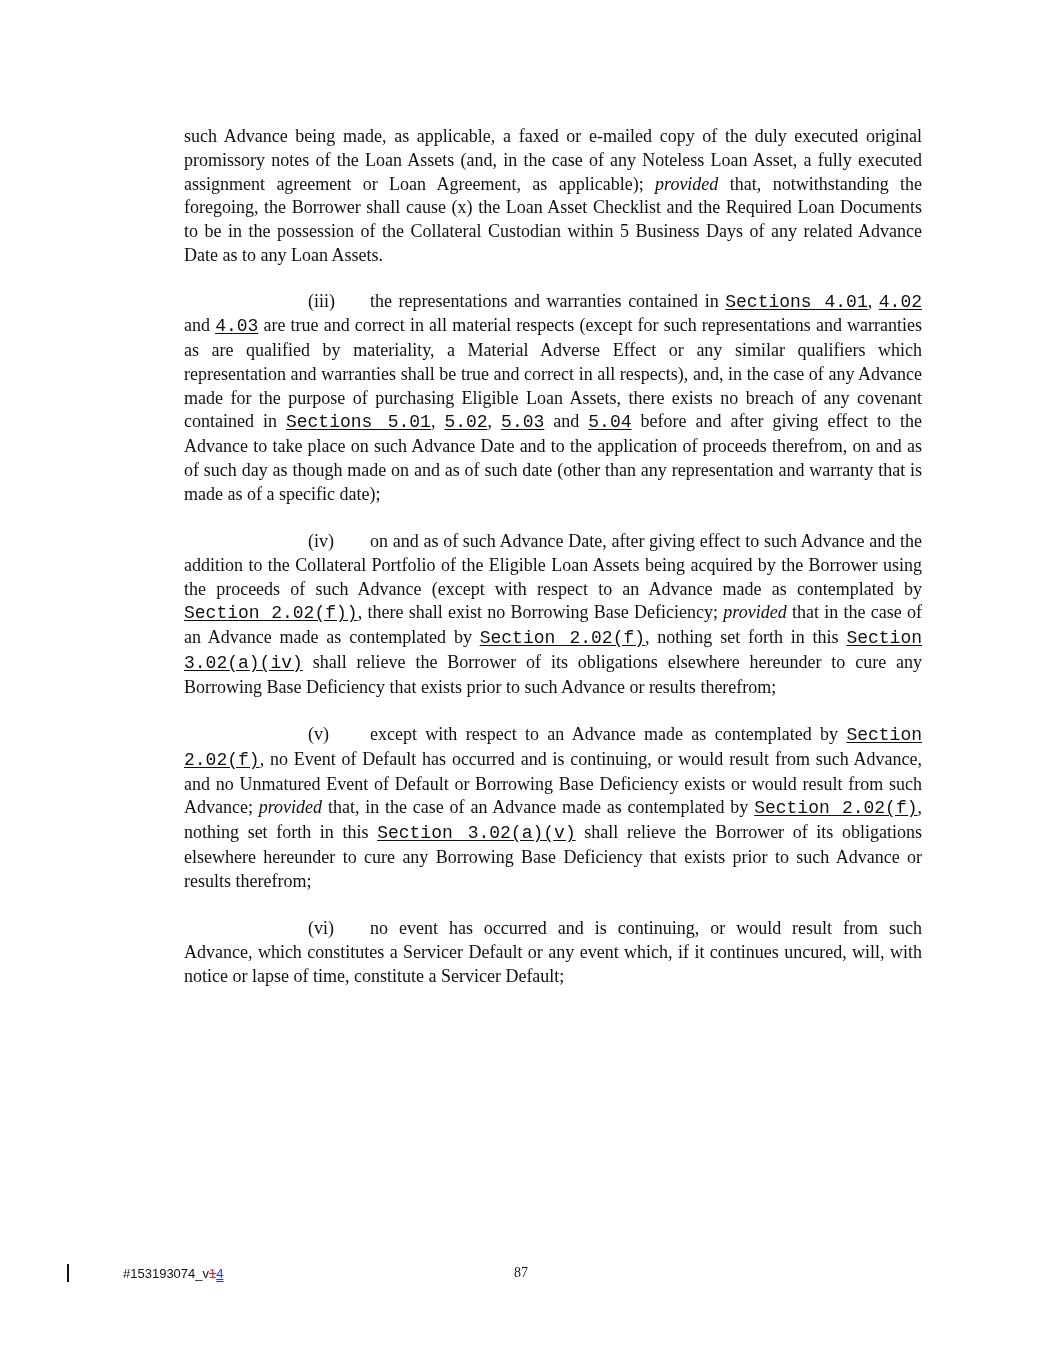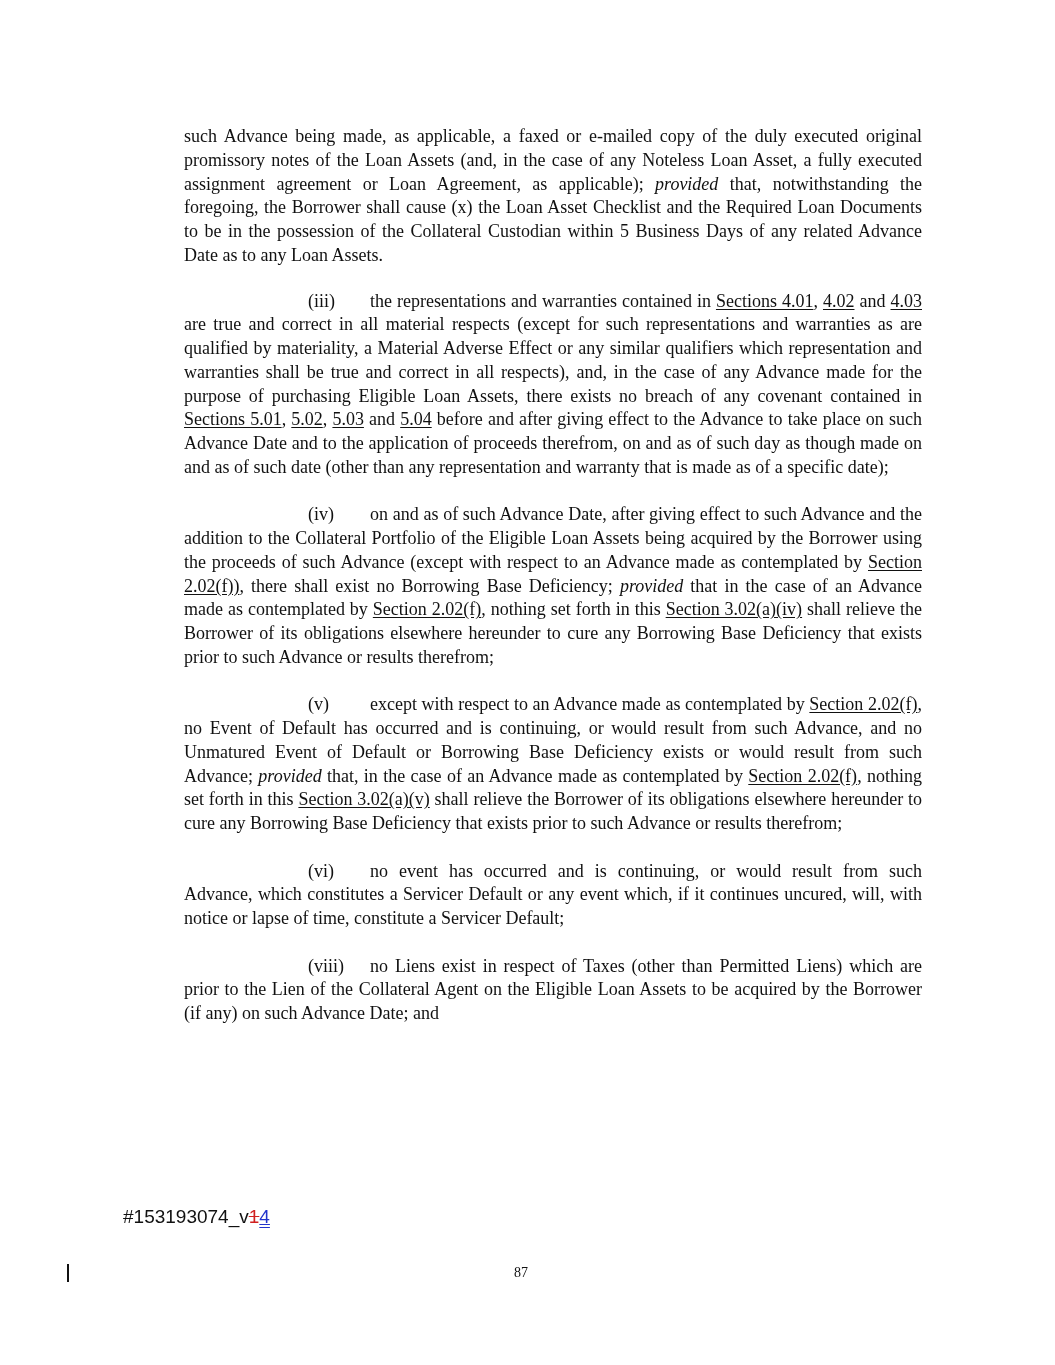--- a/index.html
+++ b/index.html
@@ -6,25 +6,25 @@
   body { width: 1055px; height: 1365px; position: relative; overflow: hidden; }
   .page { position: absolute; left: 0; top: 0; width: 1055px; height: 1365px; background: #fff; }
   .body-text {
     position: absolute; left: 172px; top: 125px; width: 738px;
     font-family: "Liberation Serif", "DejaVu Serif", serif;
     font-size: 18px; line-height: 23.75px; color: #111; margin-left: 12px;
   }
   .para { margin: 0 0 23.75px 0; text-align: justify; }
   .para.first { margin-bottom: 22px; }
   .num { display: inline-block; width: 62px; margin-left: 124px; }
-  u { text-decoration: underline; text-underline-offset: 2px; }
+  u { text-decoration: underline; text-underline-offset: 2px; font-family: Liberation Mono, monospace; }
   .footer-bar { position: absolute; left: 67px; top: 1264px; width: 2px; height: 18px; background: #111; }
   .docid {
-    position: absolute; left: 123px; top: 1206px;
-    font-family: "Liberation Sans", "DejaVu Sans", sans-serif; font-size: 19px; color: #111;
+    position: absolute; left: 123px; top: 1266px;
+    font-family: "Liberation Sans", "DejaVu Sans", sans-serif; font-size: 13px; color: #111;
   }
   .docid .del { color: #d02020; text-decoration: line-through; }
   .docid .ins { color: #2233cc; text-decoration: underline double; }
   .pagenum {
     position: absolute; left: 514px; top: 1265px;
     font-family: "Liberation Serif", "DejaVu Serif", serif; font-size: 14px; color: #111; text-align: center;
   }
 </style>
 </head>
 <body>
@@ -36,20 +36,19 @@
 
     <p class="para"><span class="num">(iii)</span><span>the representations and warranties contained in </span><u>Sections 4.01</u><span>, </span><u>4.02</u><span> and </span><u>4.03</u><span> are true and correct in all material respects (except for such representations and warranties as are qualified by materiality, a Material Adverse Effect or any similar qualifiers which representation and warranties shall be true and correct in all respects), and, in the case of any Advance made for the purpose of purchasing Eligible Loan Assets, there exists no breach of any covenant contained in </span><u>Sections 5.01</u><span>, </span><u>5.02</u><span>, </span><u>5.03</u><span> and </span><u>5.04</u><span> before and after giving effect to the Advance to take place on such Advance Date and to the application of proceeds therefrom, on and as of such day as though made on and as of such date (other than any representation and warranty that is made as of a specific date);</span></p>
 
     <p class="para"><span class="num">(iv)</span><span>on and as of such Advance Date, after giving effect to such Advance and the addition to the Collateral Portfolio of the Eligible Loan Assets being acquired by the Borrower using the proceeds of such Advance (except with respect to an Advance made as contemplated by </span><u>Section 2.02(f))</u><span>, there shall exist no Borrowing Base Deficiency; </span><i>provided</i><span> that in the case of an Advance made as contemplated by </span><u>Section 2.02(f)</u><span>, nothing set forth in this </span><u>Section 3.02(a)(iv)</u><span> shall relieve the Borrower of its obligations elsewhere hereunder to cure any Borrowing Base Deficiency that exists prior to such Advance or results therefrom;</span></p>
 
     <p class="para"><span class="num">(v)</span><span>except with respect to an Advance made as contemplated by </span><u>Section 2.02(f)</u><span>, no Event of Default has occurred and is continuing, or would result from such Advance, and no Unmatured Event of Default or Borrowing Base Deficiency exists or would result from such Advance; </span><i>provided</i><span> that, in the case of an Advance made as contemplated by </span><u>Section 2.02(f)</u><span>, nothing set forth in this </span><u>Section 3.02(a)(v)</u><span> shall relieve the Borrower of its obligations elsewhere hereunder to cure any Borrowing Base Deficiency that exists prior to such Advance or results therefrom;</span></p>
 
     <p class="para"><span class="num">(vi)</span><span>no event has occurred and is continuing, or would result from such Advance, which constitutes a Servicer Default or any event which, if it continues uncured, will, with notice or lapse of time, constitute a Servicer Default;</span></p>
 
 
-    <p class="para"><span class="num">(viii)</span><span>no Liens exist in respect of Taxes (other than Permitted Liens) which are prior to the Lien of the Collateral Agent on the Eligible Loan Assets to be acquired by the Borrower (if any) on such Advance Date; and</span></p>
 
   </div>
 
   <div class="footer-bar"></div>
   <div class="docid"><span>#153193074_v</span><span class="del">1</span><span class="ins">4</span></div>
   <div class="pagenum">87</div>
 </div>
 
 </body></html>

